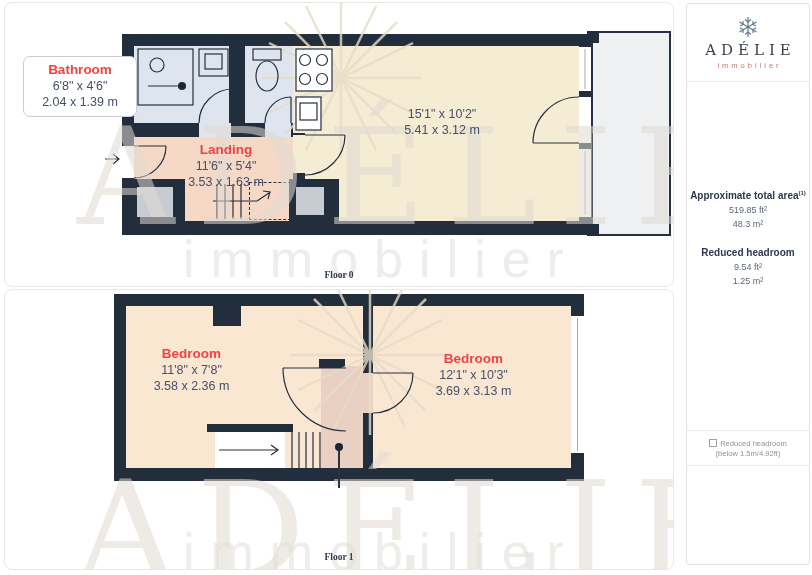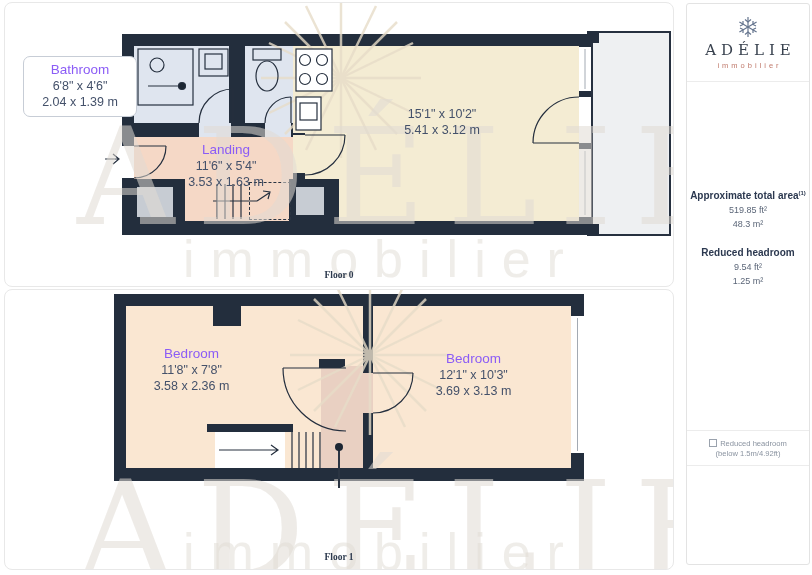--- a/index.html
+++ b/index.html
@@ -10,21 +10,21 @@
   .abs{position:absolute;box-sizing:border-box;}
   .wall{background:#232e3d;}
   .room{position:absolute;}
   .svgov{position:absolute;left:0;top:0;z-index:6;pointer-events:none;}
   .wm-letters{position:absolute;z-index:7;color:rgba(224,219,211,0.55);font-family:"DejaVu Serif","Liberation Serif",serif;
     font-size:135px;letter-spacing:22px;white-space:nowrap;pointer-events:none;font-weight:400;}
   .wm-sub{position:absolute;z-index:7;color:rgba(224,219,211,0.5);font-family:"Liberation Sans",sans-serif;
     font-size:52px;letter-spacing:16px;white-space:nowrap;pointer-events:none;font-weight:300;}
   .snow{position:absolute;z-index:5;pointer-events:none;}
   .room-label{position:absolute;z-index:10;text-align:center;color:#2a3648;line-height:1.25;}
-  .rname{font-weight:normal;font-size:13.5px;color:#8b5cf6;}
+  .rname{font-weight:bold;font-size:13.5px;color:#ef4444;}
   .rname.big{font-size:15.5px;}
   .rname.small{font-size:13px;}
   .dim{font-size:12.5px;color:#44516a;}
   .dim.small{font-size:11.5px;}
   .label-box{background:#fff;border:1px solid #c7cdd6;border-radius:7px;padding:5px 6px 6px 6px;}
   .floor-tag{position:absolute;z-index:10;left:0;width:100%;text-align:center;font-size:9.5px;font-weight:bold;color:#2d3a4e;font-family:Liberation Serif, serif;}
   
   #sidebar{left:686px;top:3px;width:124px;height:562px;border:1px solid #e3e3e3;border-radius:3px;display:flex;flex-direction:column;}
   .sb-sec{border-bottom:1px solid #ececec;box-sizing:border-box;}
   #sb-logo{height:78px;display:flex;flex-direction:column;align-items:center;justify-content:center;gap:2px;}

